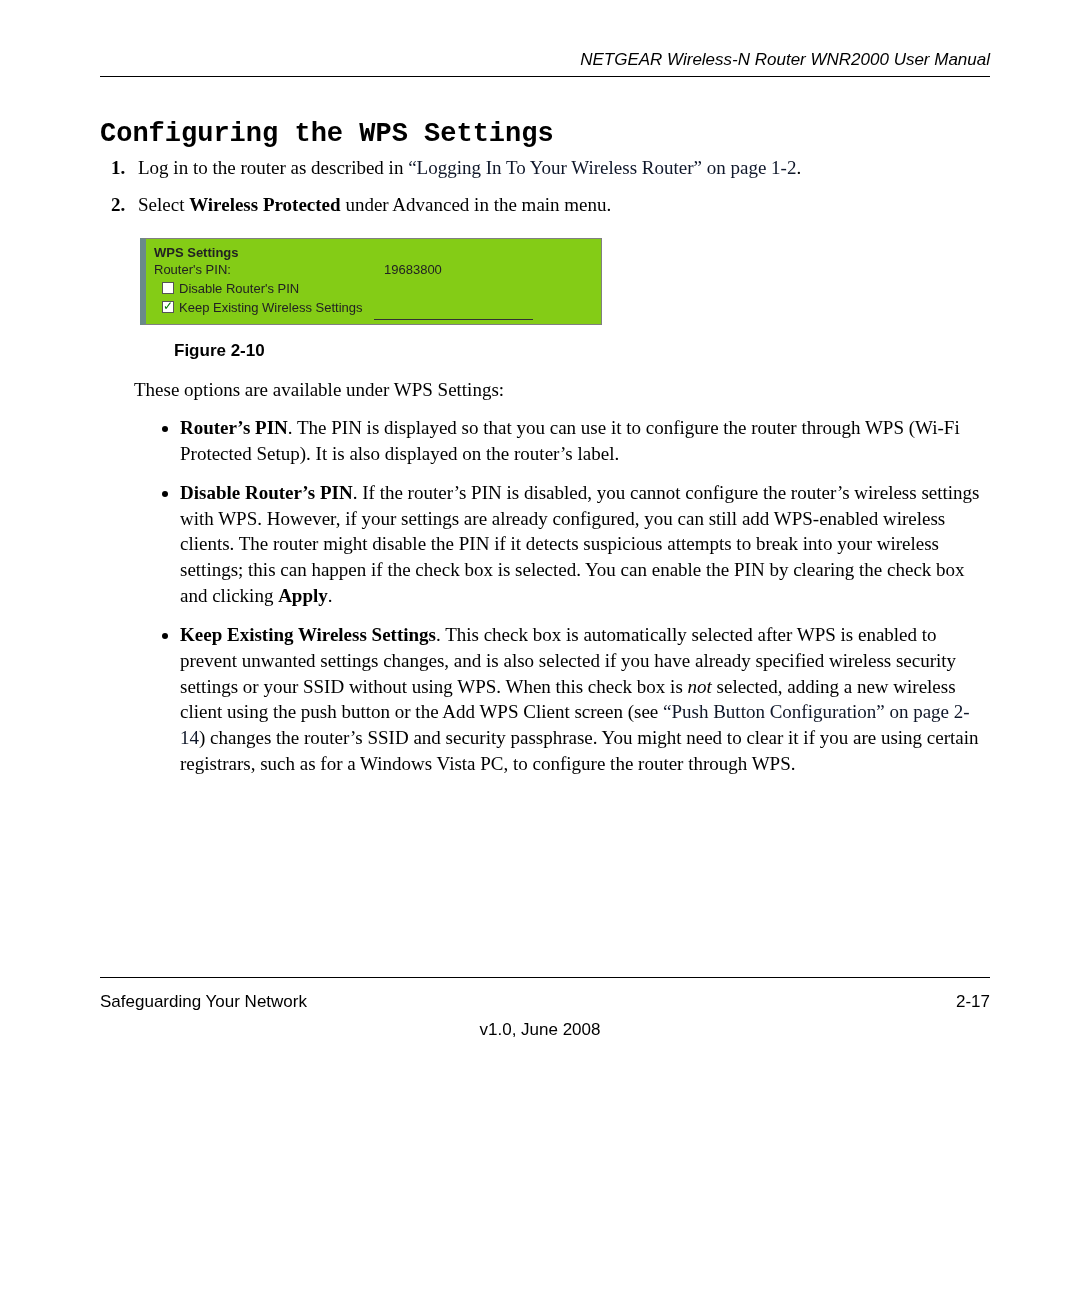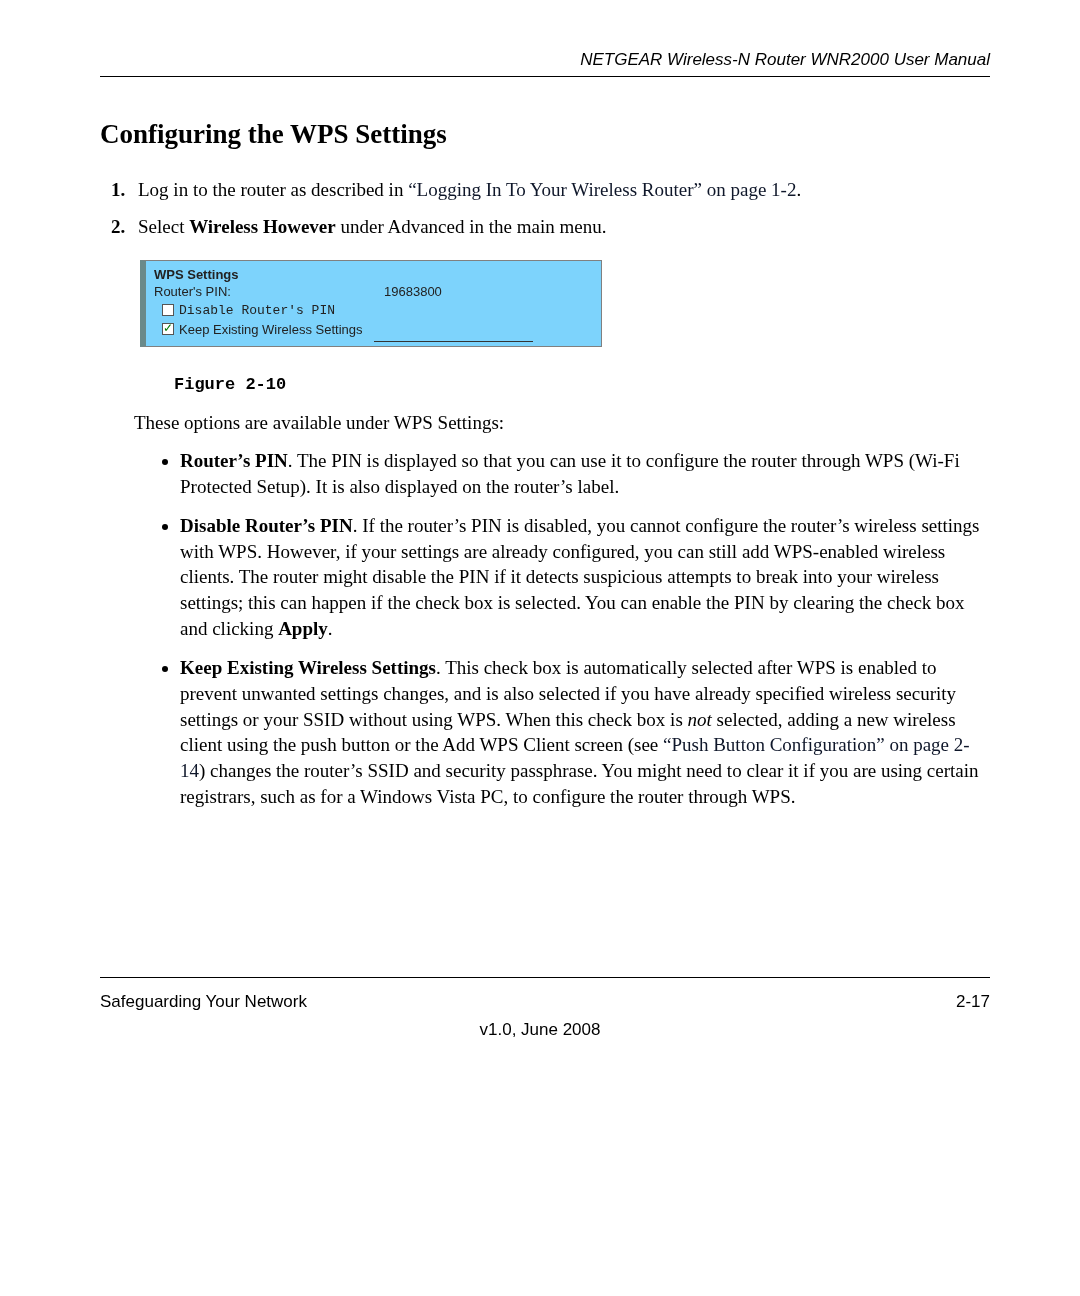--- a/index.html
+++ b/index.html
@@ -18,25 +18,25 @@
   }
   .running-header {
     font-style: italic;
     font-family: Arial, Helvetica, sans-serif;
     font-size: 17px;
     text-align: right;
     padding-bottom: 6px;
     border-bottom: 1px solid #000;
   }
   .section-title {
-    font-family: Liberation Serif, serif;
+    font-family: Liberation Mono, monospace;
     font-weight: bold;
     font-size: 27px;
     margin-top: 42px;
-    margin-bottom: 25px;
+    margin-bottom: 4px;
   }
   ol.steps {
     margin: 0 0 10px 0;
     padding-left: 30px;
     font-size: 19px;
     line-height: 1.55;
   }
   ol.steps > li {
     padding-left: 8px;
     margin-bottom: 8px;
@@ -51,21 +51,21 @@
   .figure-wrap {
     margin: 18px 0 14px 40px;
   }
   .figure-box {
     width: 462px;
     border: 1px solid #808080;
     border-left: 6px solid #6a8a8a;
     font-family: Arial, Helvetica, sans-serif;
     font-size: 13px;
     color: #222;
-    background: #7dd3fc;
+    background: #84cc16;
     padding: 6px 8px 0 8px;
     box-sizing: border-box;
   }
   .figure-box .hdr {
     font-weight: bold;
     margin-bottom: 2px;
   }
   .figure-box .row {
     display: flex;
     align-items: center;
@@ -95,24 +95,24 @@
     top: -3px;
     left: 0px;
     font-size: 12px;
     color: #007a00;
   }
   .figure-box .sep {
     border-top: 1px solid #333;
     margin: 0 60px 4px 220px;
   }
   .figure-caption {
-    font-family: Liberation Mono, monospace;
-    font-weight: bold;
-    font-size: 17px;
-    margin: 28px 0 18px 34px;
+    font-family: Liberation Sans, sans-serif;
+    font-weight: bold;
+    font-size: 17px;
+    margin: 16px 0 18px 34px;
   }
   .para {
     font-size: 19px;
     margin: 0 0 14px 34px;
   }
   ul.bullets {
     list-style-type: disc;
     margin: 0 0 0 62px;
     padding: 0 0 0 18px;
     font-size: 19px;
@@ -155,32 +155,32 @@
 
   <div class="running-header">NETGEAR Wireless-N Router WNR2000 User Manual</div>
 
   <div class="section-title">Configuring the WPS Settings</div>
 
   <ol class="steps">
     <li><span>
       <span>Log in to the router as described in </span><span class="link">“Logging In To Your Wireless Router” on page 1-2</span><span>.</span>
     </span></li>
     <li><span>
-      <span>Select </span><b>Wireless However</b><span> under Advanced in the main menu.</span>
+      <span>Select </span><b>Wireless Protected</b><span> under Advanced in the main menu.</span>
     </span></li>
   </ol>
 
   <div class="figure-wrap">
     <div class="figure-box">
       <div class="hdr">WPS Settings</div>
       <div class="row">
         <div class="lbl">Router's PIN:</div>
         <div class="val">19683800</div>
       </div>
-      <div class="row" style="padding-left:8px;font-family:Liberation Mono, monospace;">
+      <div class="row" style="padding-left:8px;">
         <span class="chk"></span>
         <span>Disable Router's PIN</span>
       </div>
       <div class="row" style="padding-left:8px;">
         <span class="chk checked"></span>
         <span>Keep Existing Wireless Settings</span>
       </div>
       <div class="sep"></div>
     </div>
     <div class="figure-caption">Figure 2-10</div>

